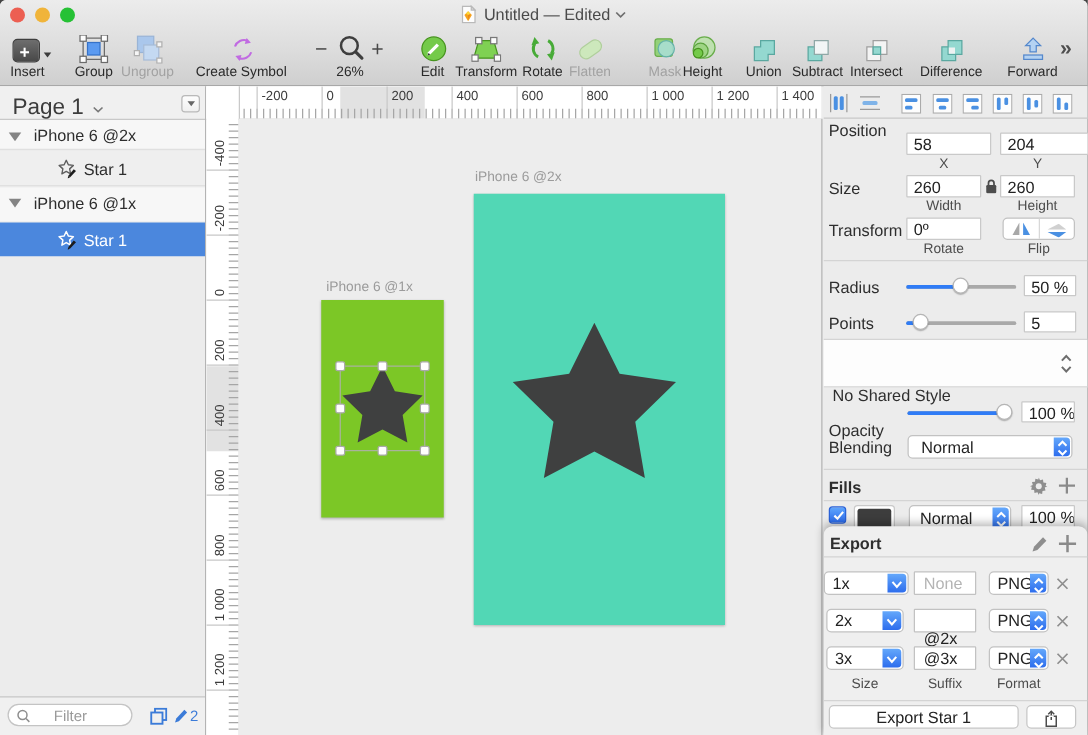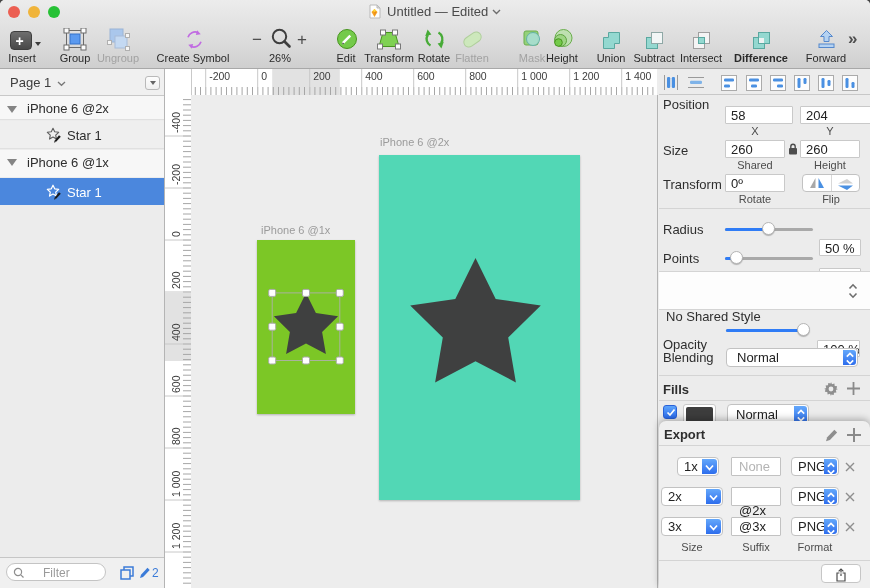--- a/index.html
+++ b/index.html
@@ -22,21 +22,21 @@
 #vline{position:absolute;left:191px;top:69px;width:1px;height:519px;background:#c9c9c9;}
 
 #canvas{position:absolute;left:191px;top:95px;width:467px;height:493px;background:#ededed;border-right:1px solid #b4b4b4;}
 .ablabel{position:absolute;font-size:11px;color:#9b9b9b;white-space:nowrap;}
 
 #panel{position:absolute;left:659px;top:69px;width:211px;height:519px;background:#ececec;}
 .sep{position:absolute;left:0;width:211px;height:1px;background:#d4d4d4;}
 .plabel{position:absolute;font-size:13px;color:#2e2e2e;}
 .slabel{position:absolute;font-size:11px;color:#4c4c4c;text-align:center;}
 .field{position:absolute;background:#fff;border:1px solid #c9c9c9;border-radius:1px;font-size:13px;color:#222;padding:1px 0 0 5px;height:18px;white-space:nowrap;}
-.vbox{position:absolute;background:#fff;border:1px solid #c9c9c9;border-radius:1px;font-size:13px;color:#222;padding:1px 0 0 5px;height:17px;white-space:nowrap;overflow:hidden;margin-top:19px;}
+.vbox{position:absolute;background:#fff;border:1px solid #c9c9c9;border-radius:1px;font-size:13px;color:#222;padding:1px 0 0 5px;height:17px;white-space:nowrap;overflow:hidden;}
 .track{position:absolute;height:3px;border-radius:1.5px;background:#a9a9a9;}
 .trackb{position:absolute;height:3px;border-radius:1.5px;background:#2f7cf6;}
 .knob{position:absolute;width:13px;height:13px;border-radius:50%;background:#fff;border:1px solid #b5b5b5;box-shadow:0 1px 1px rgba(0,0,0,.25);}
 .stepper{position:absolute;right:1px;top:1px;bottom:1px;width:13px;border-radius:0 3px 3px 0;background:linear-gradient(#64a8fb,#2d6ded);}
 .ddrow{position:absolute;background:#fff;border:1px solid #c2c2c2;border-radius:4px;font-size:13px;color:#222;}
 svg{display:block}
 </style></head>
 <body>
 <div id="win">
 
@@ -152,33 +152,33 @@
         <rect x="6.5" y="1.5" width="11" height="11" fill="#f4f4f4" stroke="#9f9f9f"></rect>
         <rect x="6.5" y="6.5" width="6" height="6" fill="#94d8d0" stroke="#5aa8a0"></rect>
       </svg>
   <div class="tblabel" style="left:701px;">Intersect</div>
 
   <svg class="abs" style="left:752px;top:31px;" width="19" height="19" viewBox="0 0 19 19">
         <rect x="1.5" y="6.5" width="11" height="11" fill="#94d8d0" stroke="#5aa8a0"></rect>
         <rect x="6.5" y="1.5" width="11" height="11" fill="#94d8d0" stroke="#5aa8a0"></rect>
         <rect x="7" y="7" width="5" height="5" fill="#eef2f2"></rect>
       </svg>
-  <div class="tblabel" style="left:761px;font-weight:bold;">Difference</div>
+  <div class="tblabel" style="left:761px;">Difference</div>
 
   <svg class="abs" style="left:817px;top:29px;" width="19" height="21" viewBox="0 0 19 21">
         <path d="M9.5 1.5l6 6h-3.5v5h-5v-5H3.5z" fill="#b4d2f2" stroke="#5588cc"></path>
         <rect x="2" y="15" width="15" height="3.5" fill="#b4d2f2" stroke="#5588cc"></rect>
       </svg>
   <div class="tblabel" style="left:826px;">Forward</div>
   <div class="abs" style="left:848px;top:29px;font-size:17px;color:#4e4e4e;font-weight:bold;">»</div>
 </div>
 
 <div id="sidebar">
   <div id="pagehdr">
-    <span style="position:absolute;left:10px;top:6px;font-size:13px;color:#3c3c3c;">Page 1 <svg width="9" height="6" viewBox="0 0 9 6" style="display:inline-block;margin-left:2px;">
+    <span style="position:absolute;left:10px;top:6px;font-size:18px;color:#3c3c3c;">Page 1 <svg width="9" height="6" viewBox="0 0 9 6" style="display:inline-block;margin-left:2px;">
             <path d="M1 1l3.5 3.3L8 1" fill="none" stroke="#787878" stroke-width="1.3"></path>
           </svg></span>
     <span style="position:absolute;left:145px;top:7px;width:15px;height:14px;background:linear-gradient(#fdfdfd,#f0f0f0);border:1px solid #b9b9b9;border-radius:3px;"></span>
     <span style="position:absolute;left:149.5px;top:12px;width:0;height:0;border-left:3px solid transparent;border-right:3px solid transparent;border-top:4px solid #666;"></span>
   </div>
   <div class="lrow" style="top:27px;height:24px;background:#f7f7f7;border-bottom:1px solid #e0e0e0;">
     <span class="disc"></span>
         <span style="position:absolute;left:27px;top:5px;">iPhone 6 @2x</span>
   </div>
   <div class="lrow" style="top:52px;height:28px;background:#efefef;border-bottom:1px solid #e0e0e0;">
@@ -325,21 +325,21 @@
   <div class="field" style="left:141px;top:37px;width:76px;">204</div>
   <div class="slabel" style="left:66px;top:56px;width:60px;">X</div>
   <div class="slabel" style="left:141px;top:56px;width:60px;">Y</div>
   <div class="plabel" style="left:4px;top:74px;">Size</div>
   <div class="field" style="left:66px;top:71px;width:60px;">260</div>
   <div class="field" style="left:141px;top:71px;width:60px;">260</div>
   <svg class="abs" style="left:129px;top:74px;" width="10" height="12" viewBox="0 0 10 12">
         <rect x="1" y="5" width="8" height="6.5" rx="1" fill="#4d4d4d"></rect>
         <path d="M2.8 5V3.4a2.2 2.2 0 0 1 4.4 0V5" fill="none" stroke="#4d4d4d" stroke-width="1.4"></path>
       </svg>
-  <div class="slabel" style="left:66px;top:90px;width:60px;">Shared</div>
+  <div class="slabel" style="left:66px;top:90px;width:60px;">Width</div>
   <div class="slabel" style="left:141px;top:90px;width:60px;">Height</div>
   <div class="plabel" style="left:4px;top:108px;">Transform</div>
   <div class="field" style="left:66px;top:105px;width:60px;">0º</div>
   <div class="abs" style="left:143px;top:105px;width:58px;height:18px;background:#fff;border:1px solid #c2c2c2;border-radius:4px;">
     <div class="abs" style="left:28px;top:0;width:1px;height:16px;background:#d8d8d8;"></div>
     <svg class="abs" style="left:6px;top:3px;" width="17" height="11" viewBox="0 0 17 11">
           <path d="M7 0v11" stroke="#ccc" stroke-width="0"></path>
           <path d="M6.5 0L1 10h5.5z" fill="#a8a8a8"></path>
           <path d="M9.5 0L15 10H9.5z" fill="#4a90e2"></path>
         </svg>
@@ -419,21 +419,21 @@
     <div class="plabel" style="left:5px;top:6px;font-weight:bold;">Export</div>
     <svg class="abs" style="left:166px;top:8px;" width="14" height="13" viewBox="0 0 14 13">
           <path d="M1 12.2l1.2-3.9L9.4.8l2.7 2.7-7.2 7.5z" fill="#8e8e8e"></path>
           <path d="M8 9.4l2-3 1.4 1.3-2.3 2.6z" fill="#efefef" opacity="0"></path>
         </svg>
     <svg class="abs" style="left:188px;top:7px;" width="14" height="14" viewBox="0 0 14 14">
           <path d="M7 0v14M0 7h14" stroke="#8a8a8a" stroke-width="2"></path>
         </svg>
     <div class="abs sep" style="top:24px;"></div>
 
-    <div class="ddrow" style="left:18px;top:36px;width:42px;height:19px;">
+    <div class="ddrow" style="left:0;top:36px;width:68px;height:19px;">
           <span style="position:absolute;left:6px;top:1px;">1x</span>
       <div class="stepper" style="width:15px;">
             <svg style="position:absolute;left:3px;top:4.5px;" width="9" height="8" viewBox="0 0 9 8">
               <path d="M1 1.5l3.5 4L8 1.5" fill="none" stroke="#fff" stroke-width="1.7"></path>
             </svg>
           </div>
         </div>
     <div class="ddrow" style="left:72px;top:36px;width:50px;height:19px;border-radius:1px;">
           <span style="position:absolute;left:7px;top:1px;color:#b4b4b4;">None</span>
         </div>
@@ -491,20 +491,21 @@
             </svg>
           </div>
         </div>
     <svg class="abs" style="left:186px;top:101px;" width="10" height="10" viewBox="0 0 10 10">
           <path d="M1 1l8 8M9 1l-8 8" stroke="#8e8e8e" stroke-width="1.4"></path>
         </svg>
     <div class="slabel" style="left:2px;top:120px;width:62px;">Size</div>
     <div class="slabel" style="left:72px;top:120px;width:50px;">Suffix</div>
     <div class="slabel" style="left:132px;top:120px;width:48px;">Format</div>
     <div class="abs sep" style="top:139px;"></div>
+    <div class="abs" style="left:4px;top:143px;width:152px;height:19px;background:#fff;border:1px solid #c6c6c6;border-radius:4px;font-size:13px;color:#222;text-align:center;padding-top:1px;">Export Star 1</div>
     <div class="abs" style="left:162px;top:143px;width:40px;height:19px;background:#fff;border:1px solid #c6c6c6;border-radius:4px;">
       <svg style="position:absolute;left:13px;top:2.5px;" width="12" height="14" viewBox="0 0 12 14">
             <path d="M2 5h8v8H2z" fill="none" stroke="#4c4c4c" stroke-width="1.2"></path>
             <path d="M6 8V1.2" stroke="#4c4c4c" stroke-width="1.2"></path>
             <path d="M3.6 3.4L6 1l2.4 2.4" fill="none" stroke="#4c4c4c" stroke-width="1.2"></path>
             <path d="M4 5h4" stroke="#fff" stroke-width="1.2"></path>
           </svg>
     </div>
   </div>
 </div>

